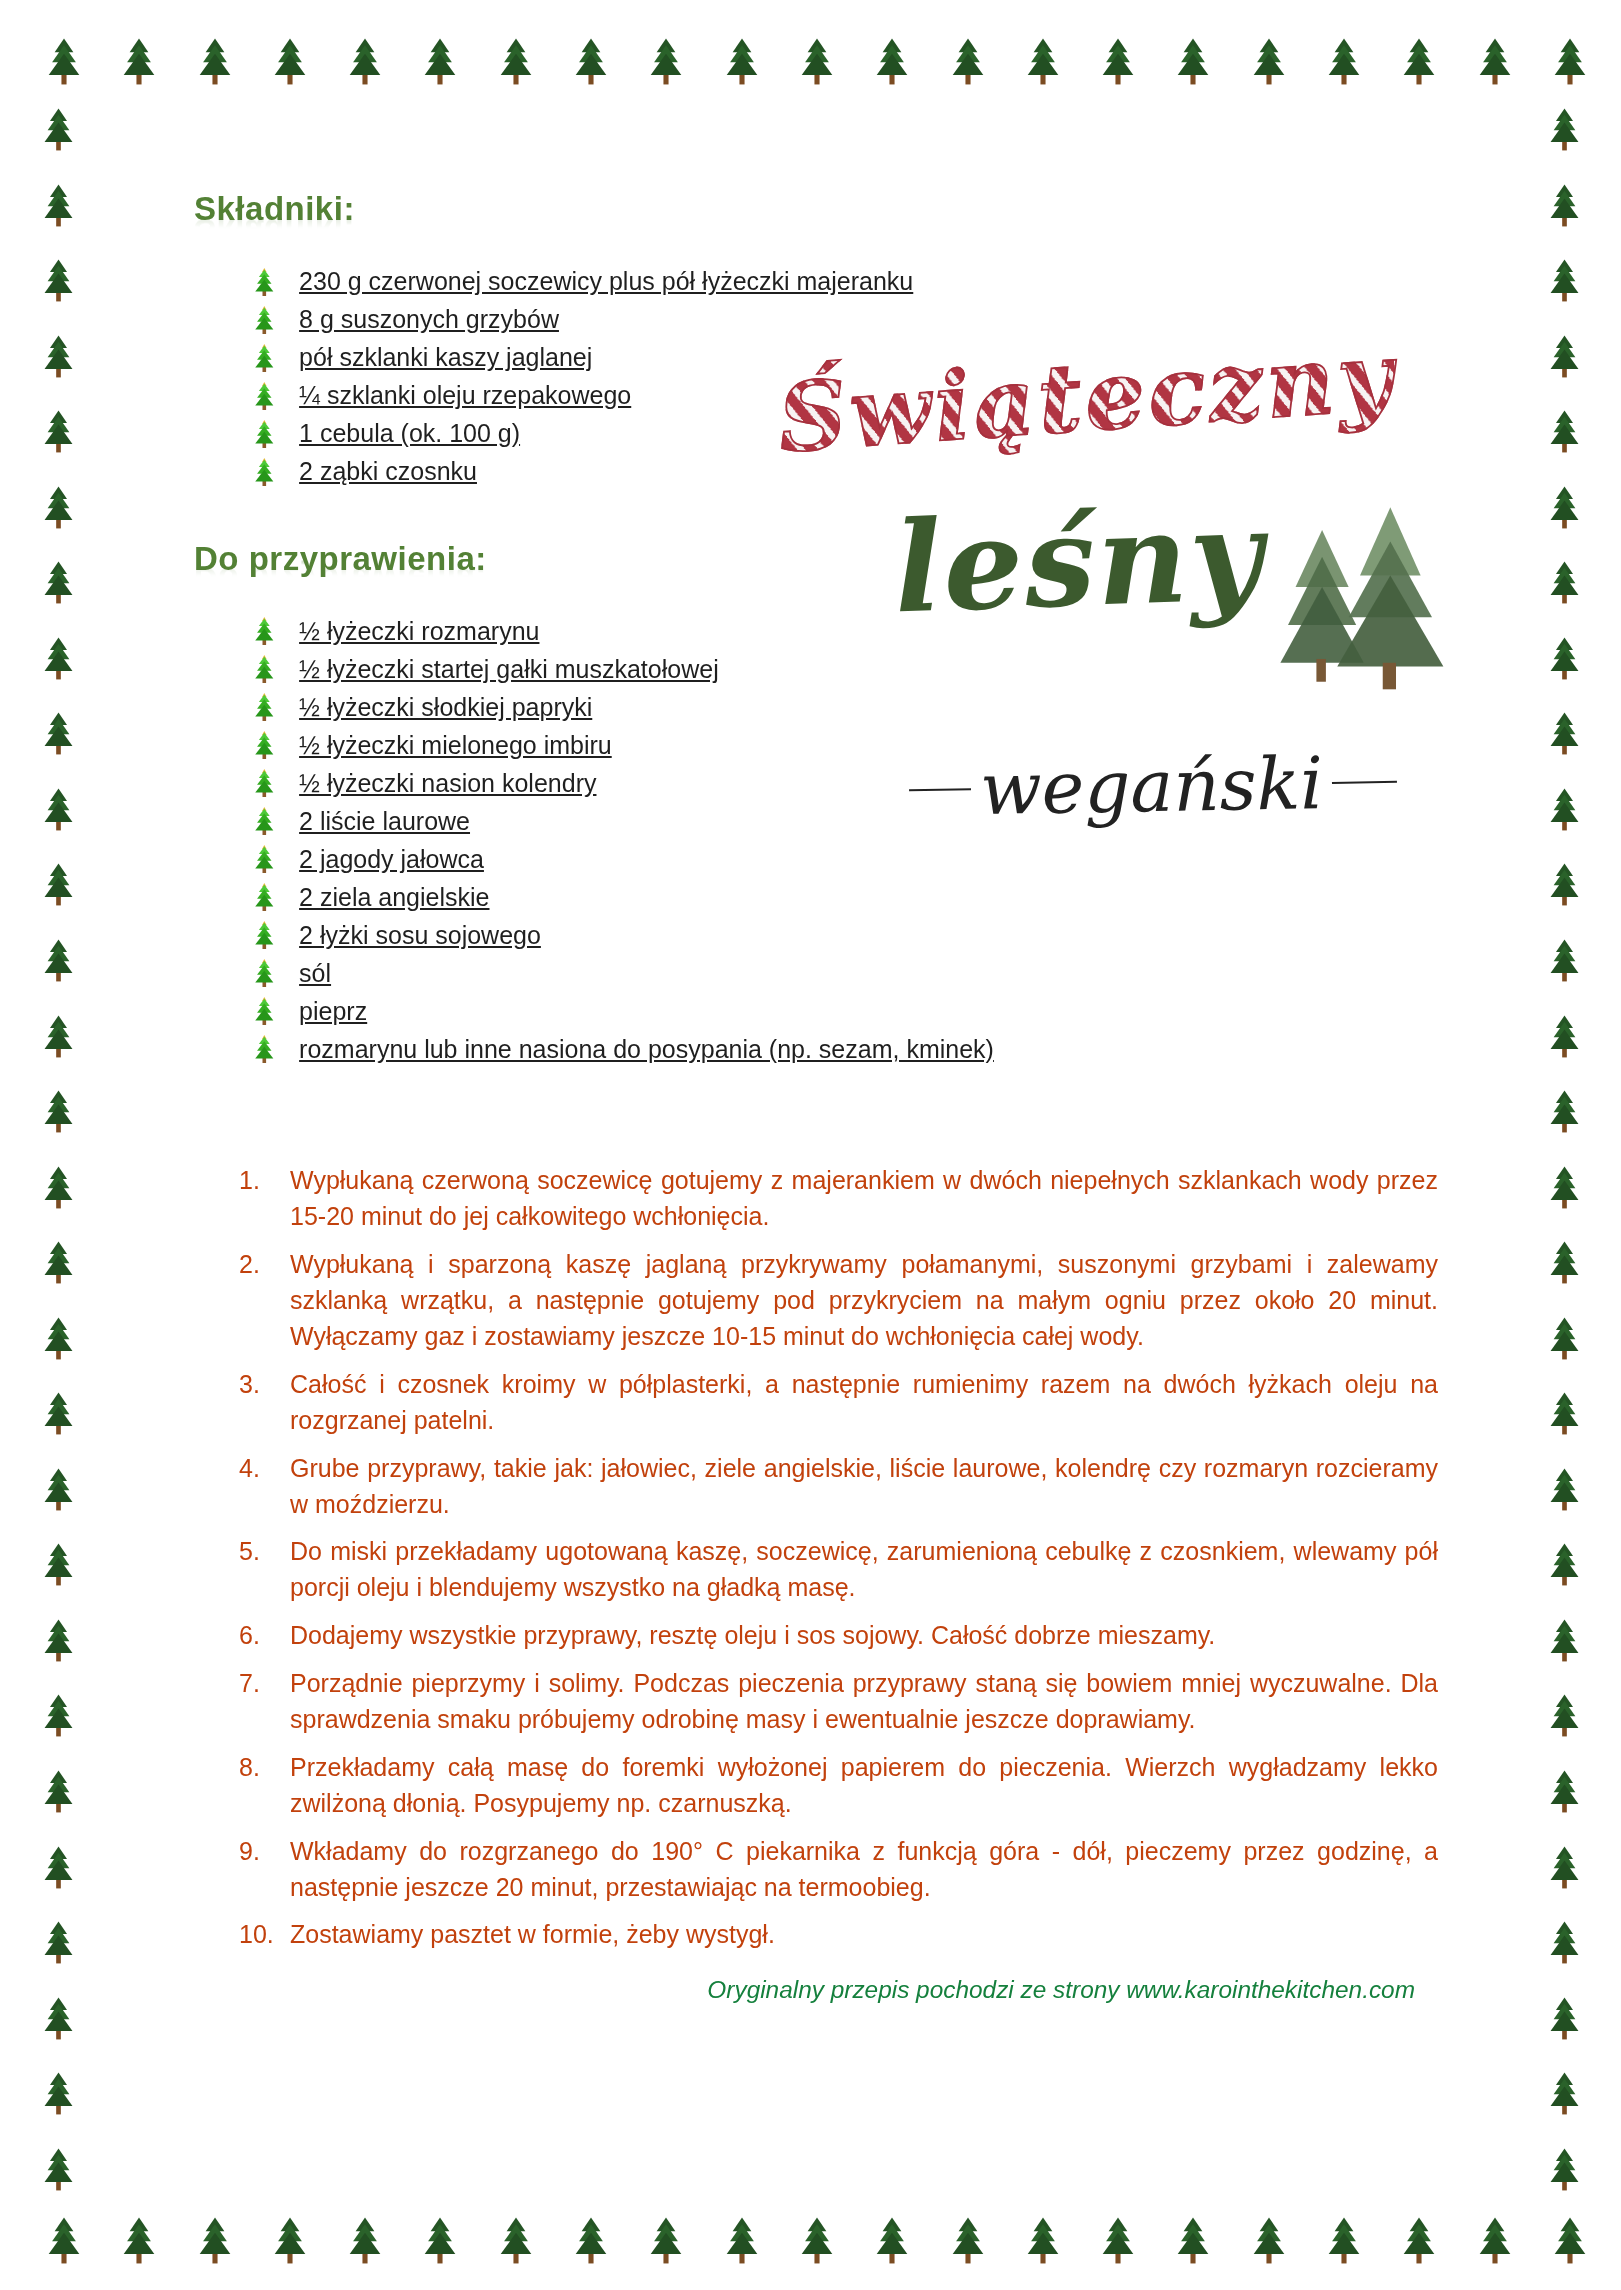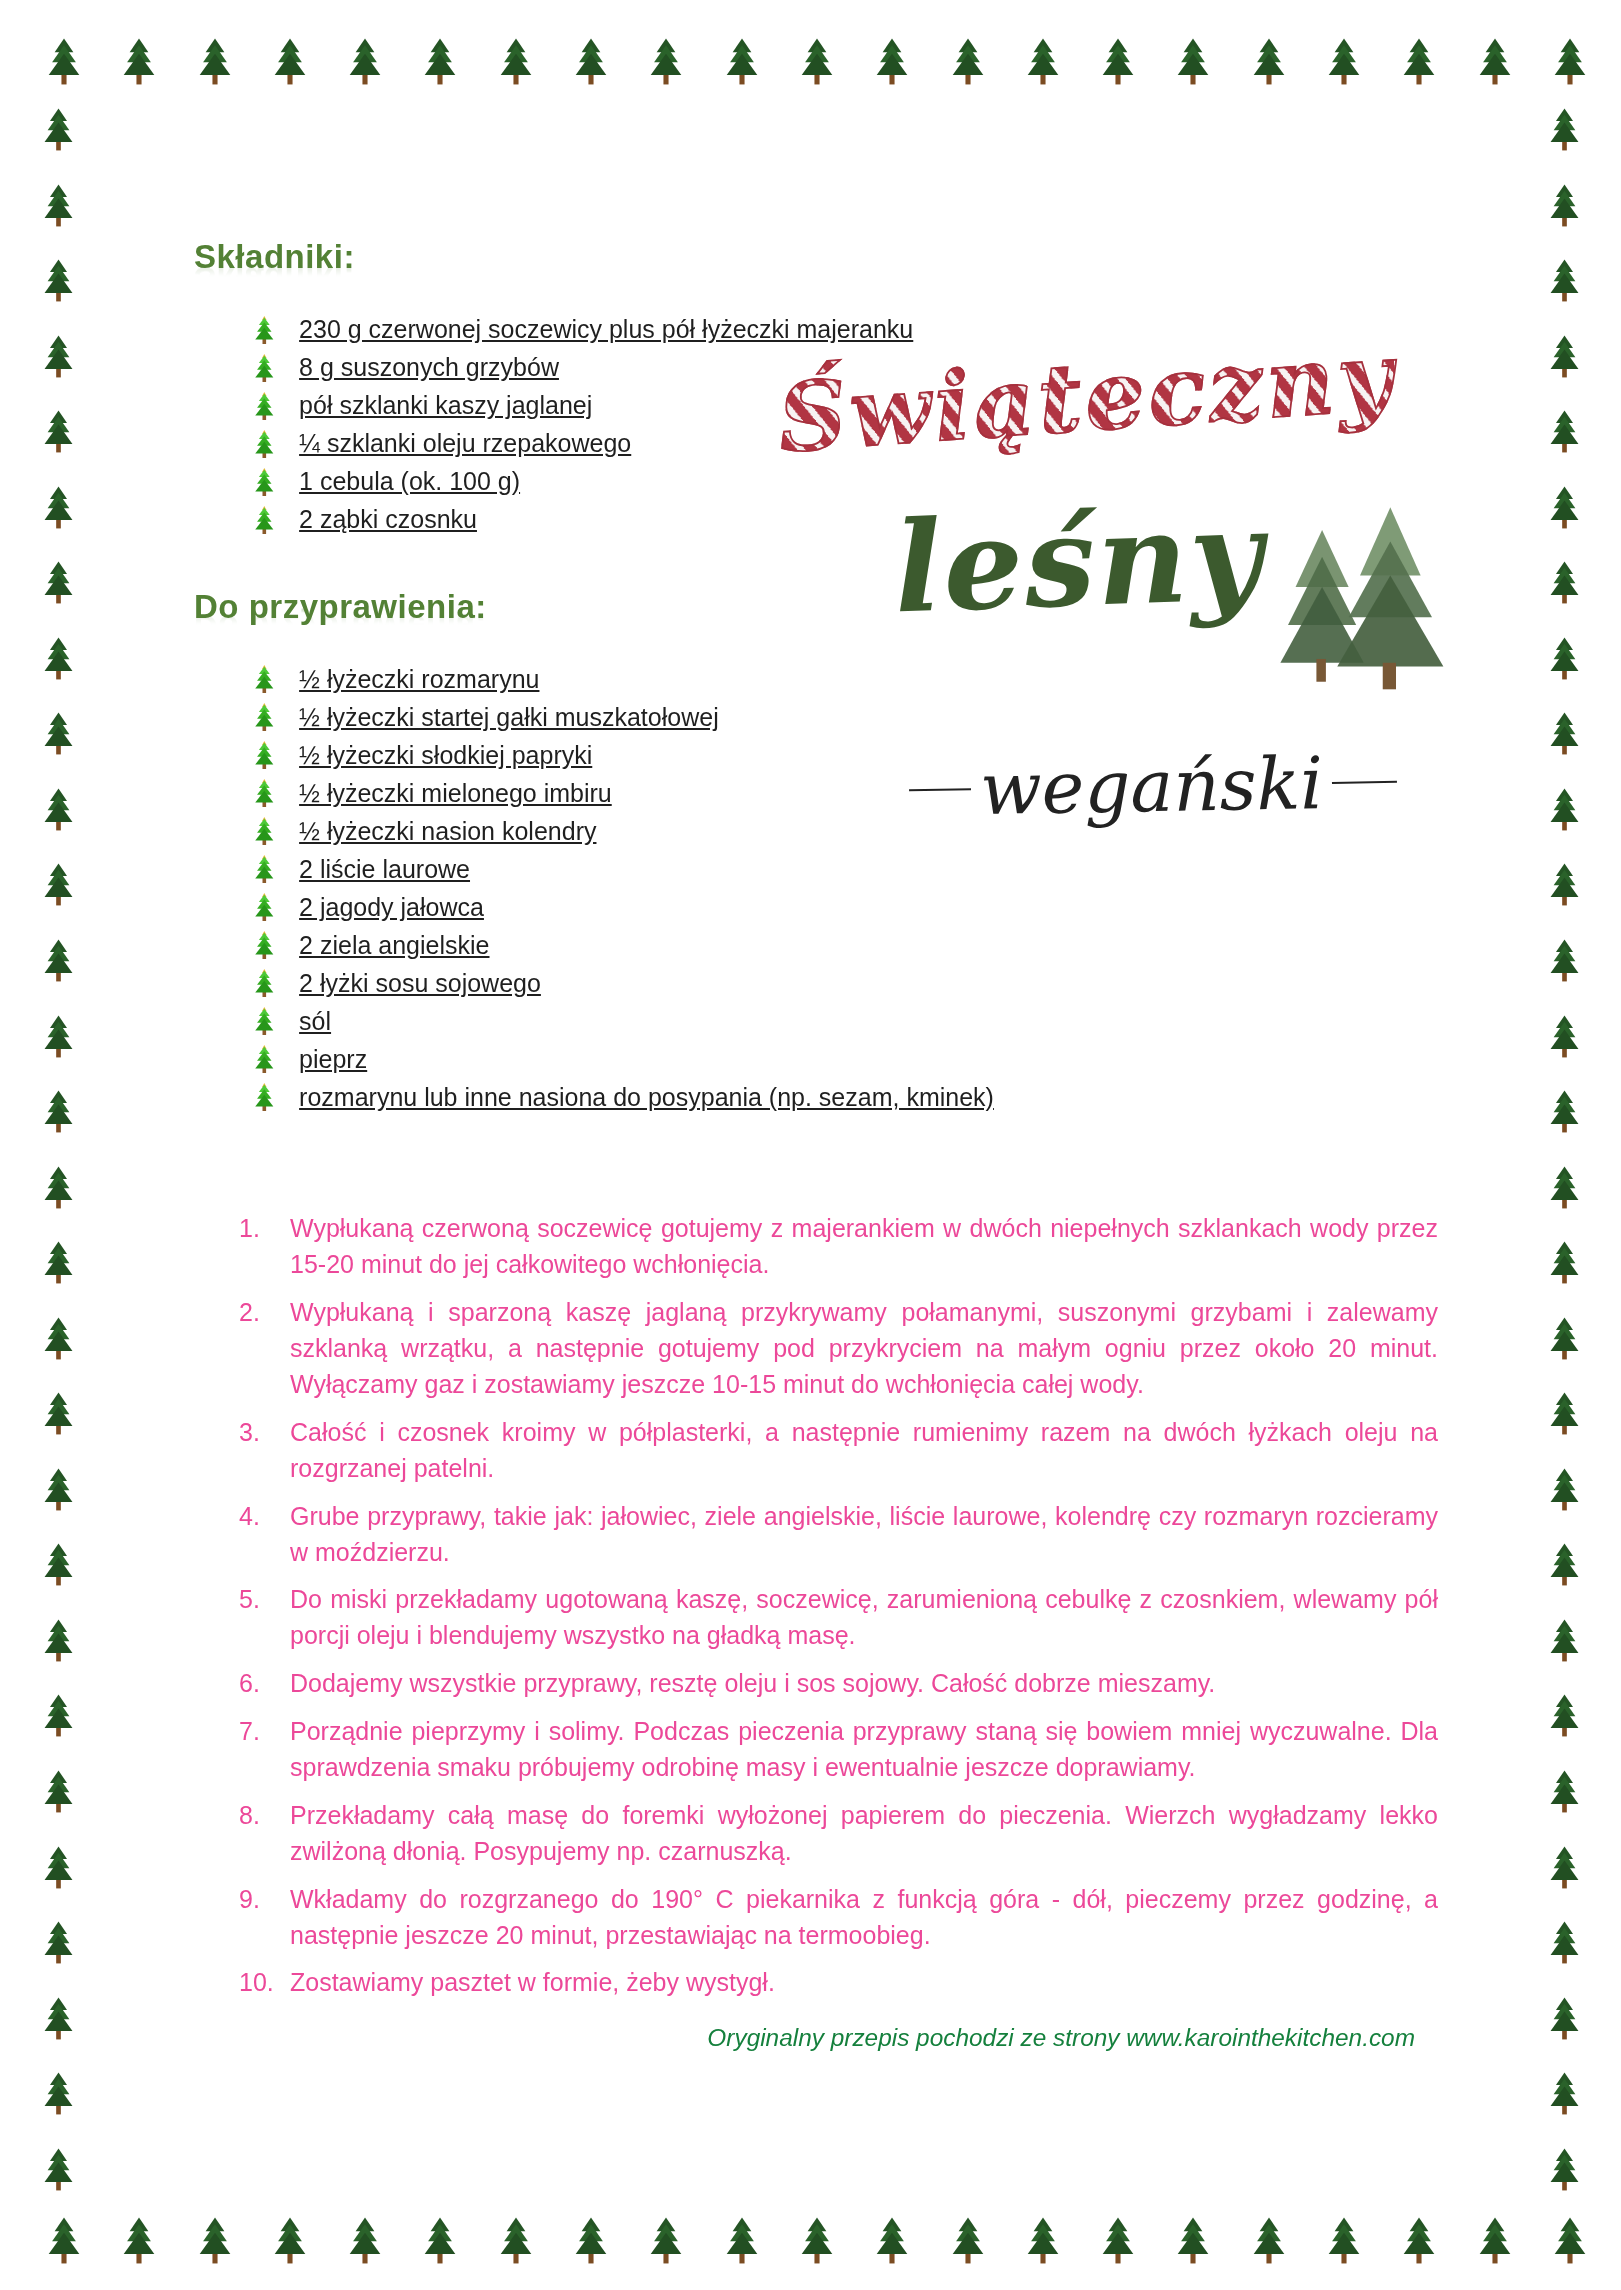--- a/index.html
+++ b/index.html
@@ -11,39 +11,39 @@
   
   .border{position:absolute;display:flex;justify-content:space-between;pointer-events:none;}
   .border-top{left:47px;right:34px;top:36px;height:52px;}
   .border-bottom{left:47px;right:34px;bottom:23.5px;height:52px;}
   .border-left{left:43px;top:107px;bottom:98px;width:36px;flex-direction:column;}
   .border-right{right:36px;top:107px;bottom:98px;width:36px;flex-direction:column;}
   .border-top .tree,.border-bottom .tree{width:34px;height:51px;}
   .border-left .tree,.border-right .tree{width:31px;height:45px;}
 
   
-  .content{position:absolute;left:194px;top:192px;width:1247px;margin-top:48px;}
+  .content{position:absolute;left:194px;top:192px;width:1247px;}
   h2.sec{
     display:inline-block;margin:0;font-size:33px;line-height:1.05;font-weight:bold;
     color:#538135;letter-spacing:0.5px;
     -webkit-box-reflect:below -14.5px linear-gradient(transparent 55%,rgba(0,0,0,.25));
   }
   .sec-wrap{margin:0;}
   ul.ing{list-style:none;margin:36px 0 0 59px;padding:0;text-decoration:underline;}
   ul.ing li{
     display:flex;align-items:center;height:38px;font-size:25px;color:#1f1f1f;
   }
   ul.ing .bullet{width:22.6px;height:28px;flex:0 0 22.6px;margin-right:23.5px;}
   .gap1{height:51px;}
   .gap2{height:54px;}
 
   ol.steps{list-style:none;counter-reset:step;margin:40px 0 0 45px;padding:0;width:1199px;}
   ol.steps li{
     position:relative;padding-left:51px;margin-bottom:11.8px;
-    font-size:25px;line-height:36px;text-align:justify;color:#ec4899;
+    font-size:25px;line-height:36px;text-align:justify;color:#c2410c;
   }
   ol.steps li::before{
     counter-increment:step;content:counter(step) ".";
     position:absolute;left:0;top:0;
   }
   .footer{
     margin-top:23.5px;width:1221px;text-align:right;
     font-family:"Liberation Sans",sans-serif;font-style:italic;
     font-size:24.4px;color:#15803d;
   }

